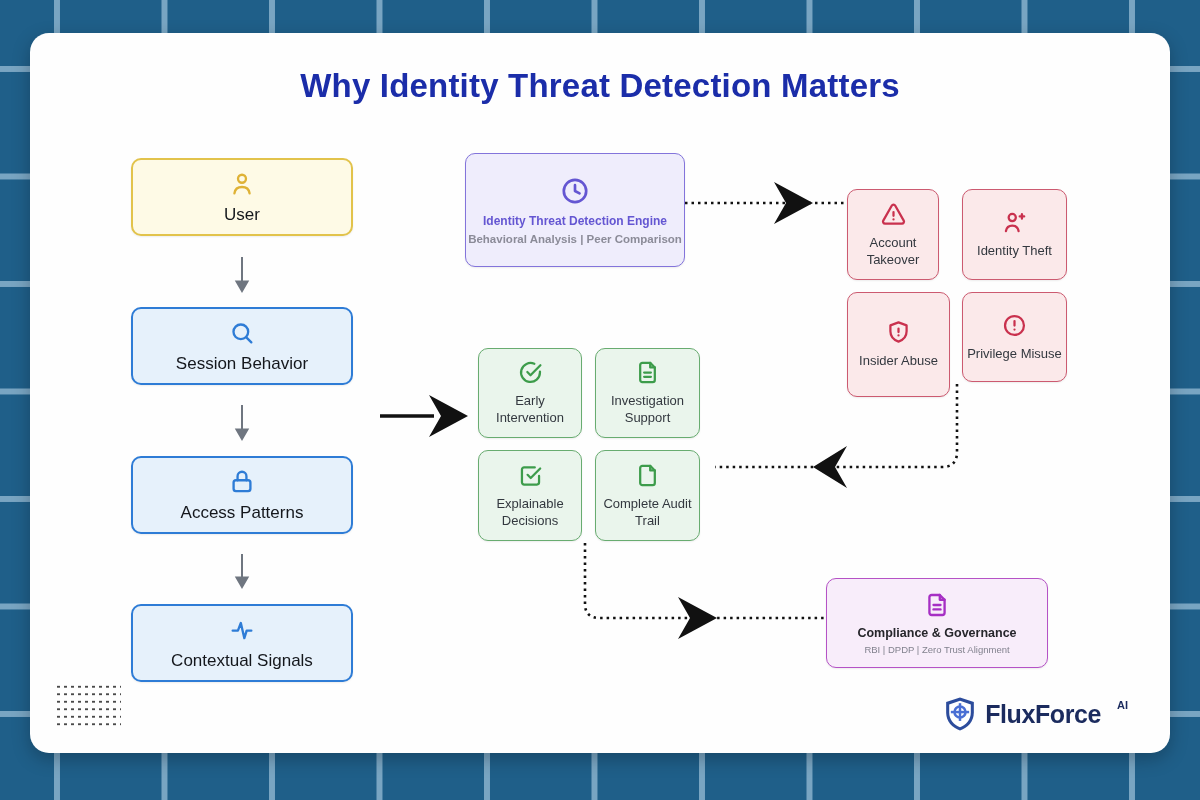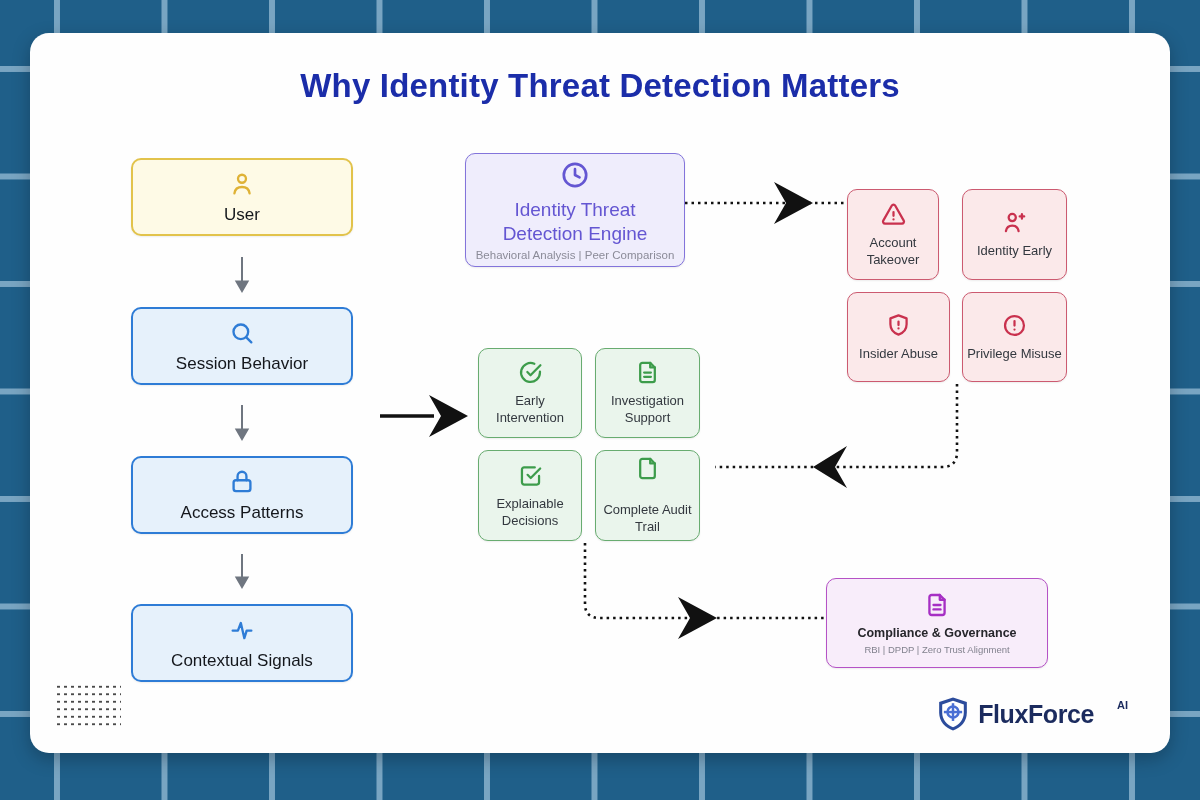--- a/index.html
+++ b/index.html
@@ -32,49 +32,49 @@
   .node .ic { display:block; line-height:0; margin-bottom:7px; }
   
   .node-lg { left:101px; width:222px; height:78px; border-width:2px; border-style:solid;justify-content:center; }
   .node-lg .label { font-size:17px; color:#14171C; }
   .n-user   { top:125px; background:#FEFAE6; border-color:#E2C34B; }
   .n-blue   { background:#E6F1FB; border-color:#2E7CD6; }
   .n-sess   { top:274px; } .n-acc { top:423px; } .n-ctx { top:571px; }
   
   .engine { left:435px; top:120px; width:220px; height:114px;
     background:#EFEDFC; border:1.5px solid #8374DB; }
-  .engine .etitle { font-size:19px; font-weight:400; color:#6456D2; line-height:1.25; padding:0 14px; }
-  .engine .esub   { font-size:11.5px; color:#8B8B98; margin-top:4px; }
+  .engine .etitle { font-size:12px; font-weight:700; color:#6456D2; line-height:1.25; padding:0 14px; }
+  .engine .esub   { font-size:11.5px; color:#8B8B98; margin-top:4px;font-weight:bold; }
   
   .node-sm { border-width:1.5px; border-style:solid; padding:4px; }
   .node-sm .label { font-size:13px; line-height:1.3; color:#33383F; }
   .n-red   { background:#FBE9EA; border-color:#CC5A70; }
   .n-green { background:#EAF5EC; border-color:#68AC70; }
   .t-a { left:817px; top:156px; width:92px; height:91px; }
   .t-b { left:932px; top:156px; width:105px; height:91px; }
-  .t-c { left:817px; top:259px; width:103px; height:90px;justify-content:center; }
+  .t-c { left:817px; top:259px; width:103px; height:105px;justify-content:center; }
   .t-d { left:932px; top:259px; width:105px; height:90px; }
   .b-a { left:448px; top:315px; width:104px; height:90px; }
   .b-b { left:565px; top:315px; width:105px; height:90px; }
   .b-c { left:448px; top:417px; width:104px; height:91px; }
-  .b-d { left:565px; top:417px; width:105px; height:91px;justify-content:space-between; }
+  .b-d { left:565px; top:417px; width:105px; height:91px; }
   
   .compliance { left:796px; top:545px; width:222px; height:90px;
     background:#F8EDFA; border:1.5px solid #B552C6; }
   .compliance .ctitle { font-size:12.5px; font-weight:700; color:#26262B; }
   .compliance .csub   { font-size:9.5px; color:#82828E; margin-top:4px; }
   .arrows { position:absolute; left:0; top:0; width:1140px; height:720px; pointer-events:none; }
   .dots {
     position:absolute; left:25px; top:650px; width:66px; height:46px;
     background-image:radial-gradient(#4A4A4A 1.1px, transparent 1.3px);
     background-size:7px 7.5px;
   }
   .logo { position:absolute; top:663px; right:42px; display:flex; align-items:flex-start; gap:8px; }
   .logo .wordmark { font-size:25px; font-weight:800; color:#1B2B5E; letter-spacing:-.4px; line-height:36px; }
-  .logo .ai { font-size:11px; font-weight:800; color:#1B2B5E; position:relative; top:3px; margin-left:15px; }
+  .logo .ai { font-size:11px; font-weight:800; color:#1B2B5E; position:relative; top:3px; margin-left:8px; }
   svg.stroke-ic { fill:none; stroke-linecap:round; stroke-linejoin:round; }
 </style>
 </head>
 <body>
 
 <div class="card">
 
   <div class="title">Why Identity Threat Detection Matters</div>
 
   <svg class="arrows" viewBox="0 0 1140 720">
@@ -172,21 +172,21 @@
 
   <div class="node node-sm n-red t-b">
     <span class="ic">
       <svg class="stroke-ic" width="27" height="27" viewBox="0 0 24 24" stroke="#C9314E" stroke-width="2">
         <circle cx="10" cy="7.6" r="3.2"></circle>
           <path d="M4.4 19.6c.5-3.1 2.7-4.9 5.6-4.9s5.1 1.8 5.6 4.9"></path>
         <line x1="18.6" y1="4.6" x2="18.6" y2="8.6"></line>
           <line x1="16.6" y1="6.6" x2="20.6" y2="6.6"></line>
       </svg>
     </span>
-    <span class="label">Identity Early</span>
+    <span class="label">Identity Theft</span>
   </div>
 
   <div class="node node-sm n-red t-c">
     <span class="ic">
       <svg class="stroke-ic" width="27" height="27" viewBox="0 0 24 24" stroke="#C9314E" stroke-width="2">
         <path d="M12 3l7.2 2.7v5.2c0 4.7-2.9 7.7-7.2 9.2-4.3-1.5-7.2-4.5-7.2-9.2V5.7z"></path>
         <line x1="12" y1="8.6" x2="12" y2="11.6"></line>
           <line x1="12" y1="14.6" x2="12" y2="14.61"></line>
       </svg>
     </span>

